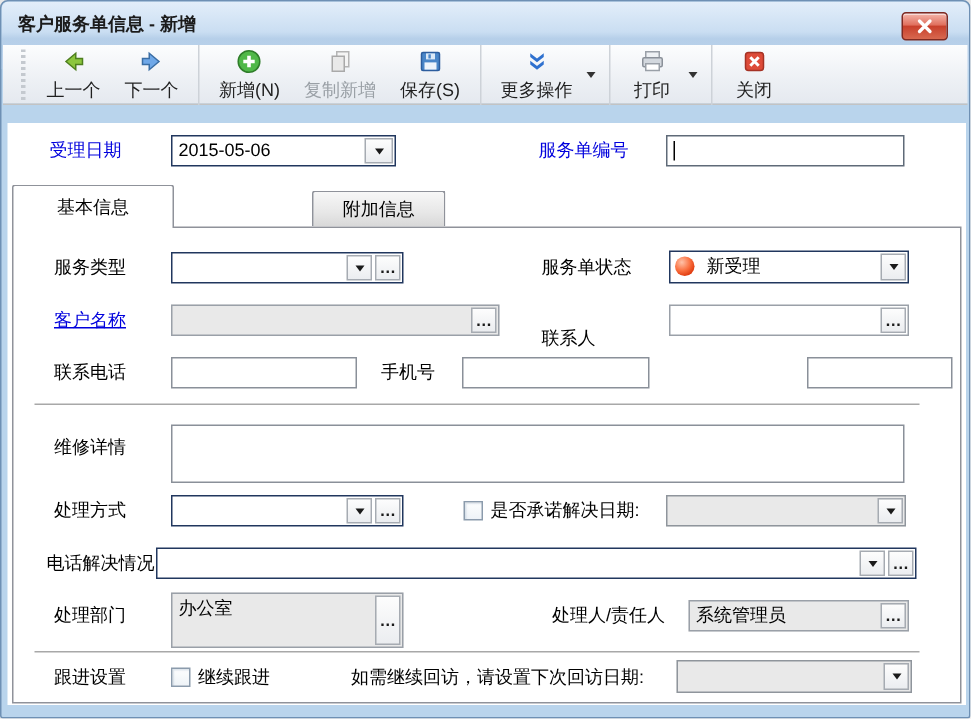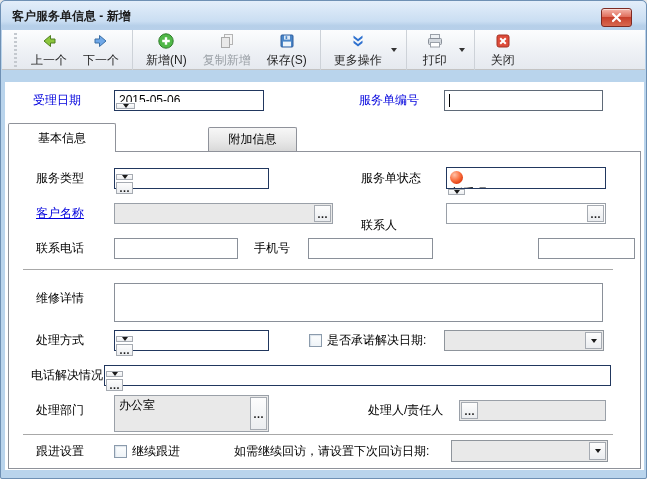--- a/index.html
+++ b/index.html
@@ -33,21 +33,21 @@
   .tgroup{display:flex;align-items:center;}
   .dd-arrow{width:0;height:0;border-left:3px solid transparent;border-right:3px solid transparent;
     border-top:4px solid #333;margin:0 4px 0 1px;}
   
   #client{position:absolute;left:4px;top:81px;width:639px;height:388px;background:#fff;}
   .lbl{position:absolute;line-height:21px;white-space:nowrap;color:#000;}
   .lbl.blue{color:#0000dd;}
   
   .field{position:absolute;background:#fff;border:1px solid #8a9099;display:flex;align-items:stretch;}
   .field .val{flex:1;padding:2px 4px;line-height:15px;overflow:hidden;white-space:nowrap;}
-  .combo{border:1px solid #21375e;flex-direction:column;}
+  .combo{border:1px solid #21375e;}
   .readonly{background:#e9e9e9;border:1px solid #9aa0a8;}
   .disabledfield{background:#e9e9e9;border:1px solid #8f959c;}
   .mini-btn{width:17px;margin:1px;border:1px solid #a6abb2;
     background:linear-gradient(to bottom,#fdfdfd,#ebedf0);
     display:flex;align-items:center;justify-content:center;flex:0 0 auto;}
   .tri{width:0;height:0;border-left:3.5px solid transparent;border-right:3.5px solid transparent;
     border-top:4px solid #1a1a1a;}
   .dots{font-weight:bold;font-size:11px;line-height:10px;color:#1a1a1a;letter-spacing:0;}
   .caret{position:absolute;left:4px;top:3px;width:1px;height:13px;background:#000;}
   .ball{width:13px;height:13px;border-radius:50%;margin:3px 4px 0 3px;flex:0 0 auto;
@@ -282,20 +282,21 @@
 
   <span class="lbl" style="left:35px;top:399px;z-index:4;">处理部门</span>
   <div class="field readonly" style="left:113px;top:394px;width:155px;height:37px;z-index:4;">
     <span class="val">办公室</span>
     <span class="mini-btn">
         <span class="dots">…</span>
       </span>
   </div>
   <span class="lbl" style="left:367px;top:399px;z-index:4;">处理人/责任人</span>
   <div class="field readonly" style="left:458px;top:399px;width:147px;height:21px;z-index:4;">
+    <span class="val">系统管理员</span>
     <span class="mini-btn">
         <span class="dots">…</span>
       </span>
   </div>
 
   <div class="divider" style="left:22px;top:433px;width:590px;z-index:4;"></div>
 
   <span class="lbl" style="left:35px;top:440px;z-index:4;">跟进设置</span>
   <span class="checkbox" style="left:113px;top:444px;z-index:4;"></span>
   <span class="lbl" style="left:131px;top:440px;z-index:4;">继续跟进</span>

